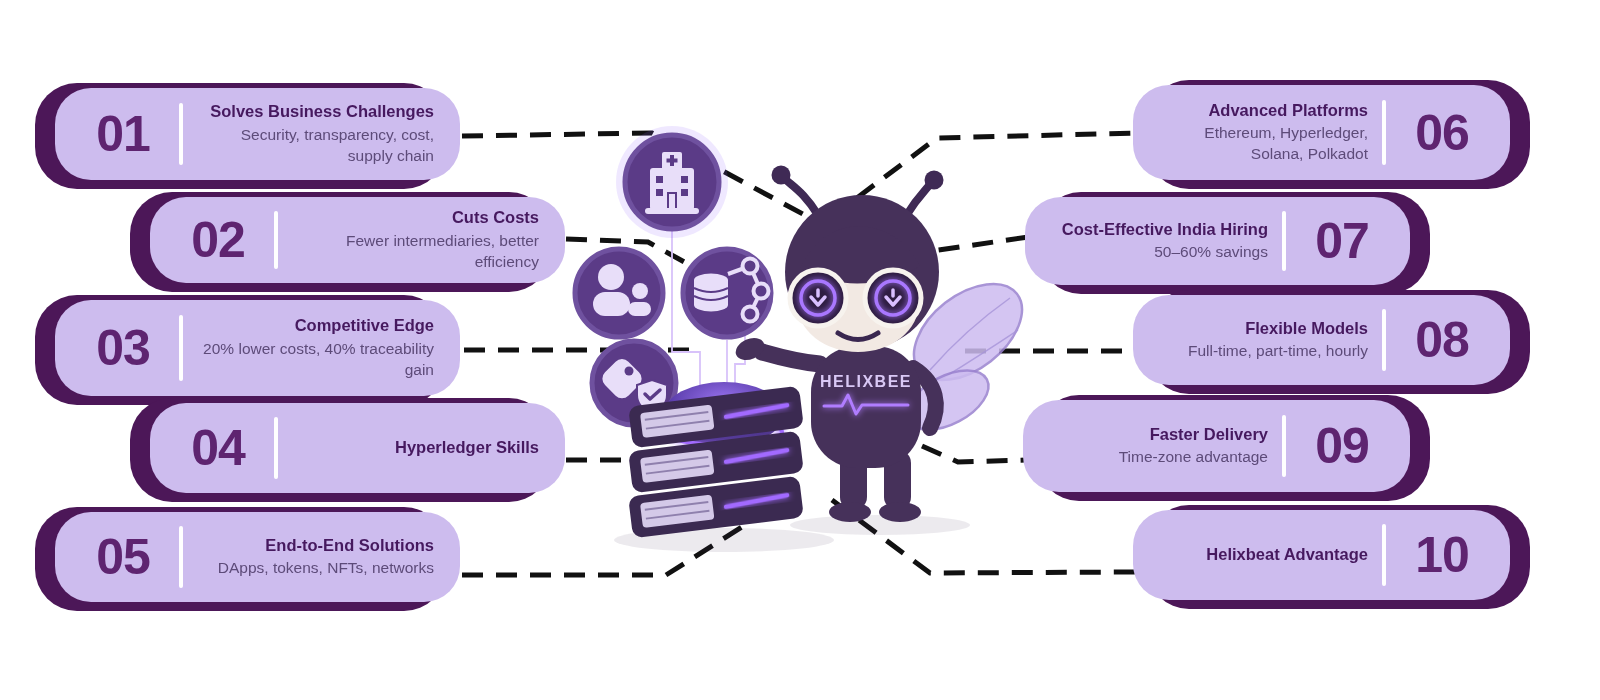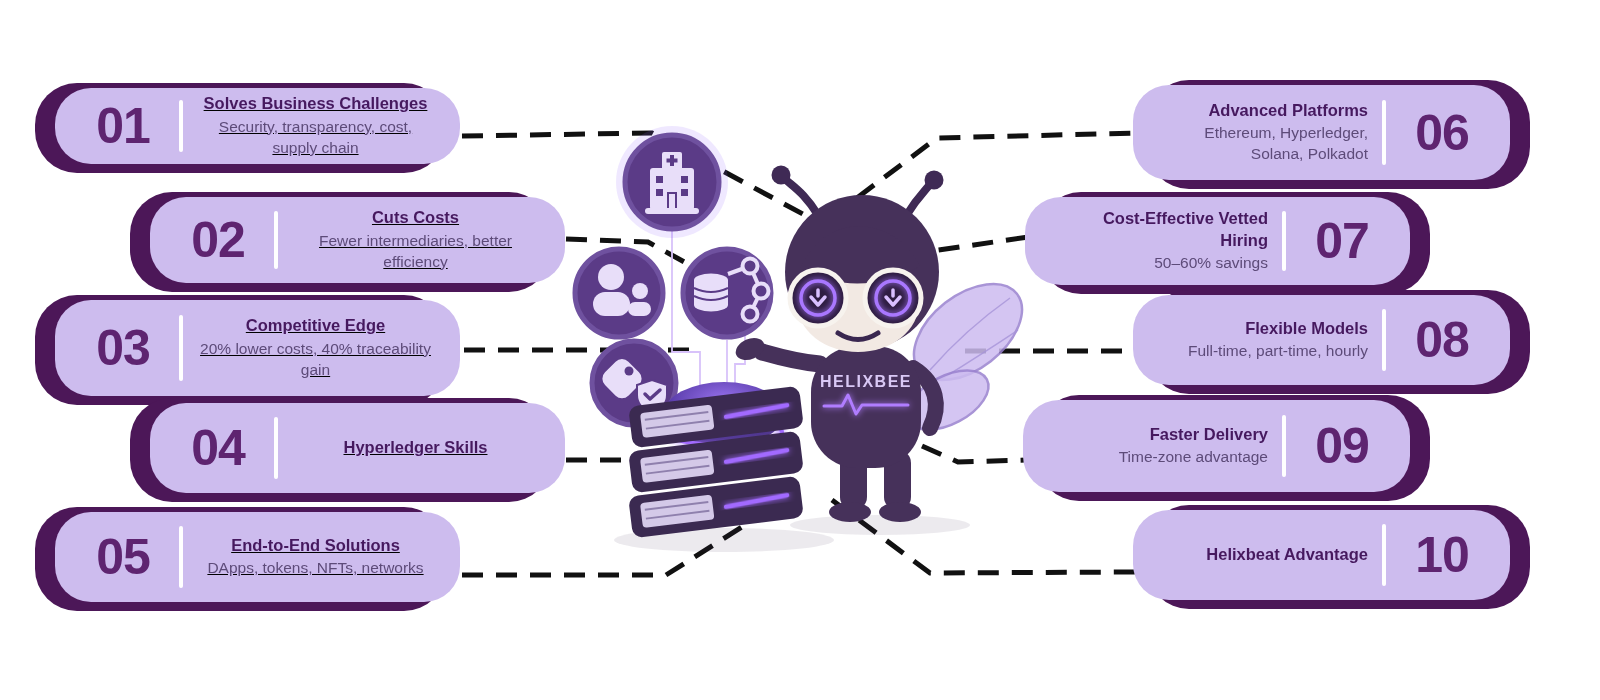--- a/index.html
+++ b/index.html
@@ -19,21 +19,21 @@
     position:absolute;inset:0;background:#cdbcee;border-radius:36px;
     display:flex;align-items:center;gap:14px;padding:0 26px;box-sizing:border-box;
   }
   .card.right .face{flex-direction:row-reverse;}
   .num{
     flex:0 0 84px;text-align:center;
     font-size:50px;font-weight:800;color:#5e2470;letter-spacing:-1px;line-height:1;
   }
   .vdiv{flex:0 0 4px;height:68%;background:#ffffff;border-radius:2px;}
   .txt{flex:1 1 auto;display:flex;flex-direction:column;justify-content:center;}
-  .card.left  .txt{text-align:center;text-decoration:underline;}
+  .card.left  .txt{text-align:right;}
   .card.right .txt{text-align:right;}
   .title{font-size:16.5px;font-weight:700;color:#46195f;line-height:1.3;}
   .desc{font-size:15.5px;font-weight:400;color:#5d4b79;line-height:1.35;margin-top:2px;}
 </style>
 </head>
 <body>
 
 <div class="stage">
 
   <svg width="1600" height="700" viewBox="0 0 1600 700">
@@ -186,21 +186,21 @@
       </g>
       <g>
         <circle cx="893" cy="298" r="28" fill="#2f1d42" stroke="#f7f3ee" stroke-width="5"></circle>
         <circle cx="893" cy="298" r="17" fill="none" stroke="#a977ff" stroke-width="3.5" filter="url(#glow)"></circle>
         <path d="M893,290 v6 M886,297 l7,8 l7,-8" stroke="#d9bfff" stroke-width="3.5" fill="none" stroke-linecap="round" stroke-linejoin="round"></path>
       </g>
       <path d="M838,333 Q858,346 878,333" stroke="#3a2750" stroke-width="5" fill="none" stroke-linecap="round"></path>
     </g>
   </svg>
 
-  <div class="card left" style="left:55px;top:88px;width:405px;height:76px">
+  <div class="card left" style="left:55px;top:88px;width:405px;height:92px">
     <div class="back"></div>
     <div class="face">
       <div class="num">01</div>
       <div class="vdiv"></div>
       <div class="txt">
         <div class="title">Solves Business Challenges</div>
         <div class="desc">Security, transparency, cost, supply chain</div>
       </div>
     </div>
   </div>
@@ -263,21 +263,21 @@
       </div>
     </div>
   </div>
 
   <div class="card right" style="left:1025px;top:197px;width:385px;height:88px">
     <div class="back"></div>
     <div class="face">
       <div class="num">07</div>
       <div class="vdiv"></div>
       <div class="txt">
-        <div class="title">Cost-Effective Vetted Hiring</div>
+        <div class="title">Cost-Effective India Hiring</div>
         <div class="desc">50–60% savings</div>
       </div>
     </div>
   </div>
 
   <div class="card right" style="left:1133px;top:295px;width:377px;height:90px">
     <div class="back"></div>
     <div class="face">
       <div class="num">08</div>
       <div class="vdiv"></div>

